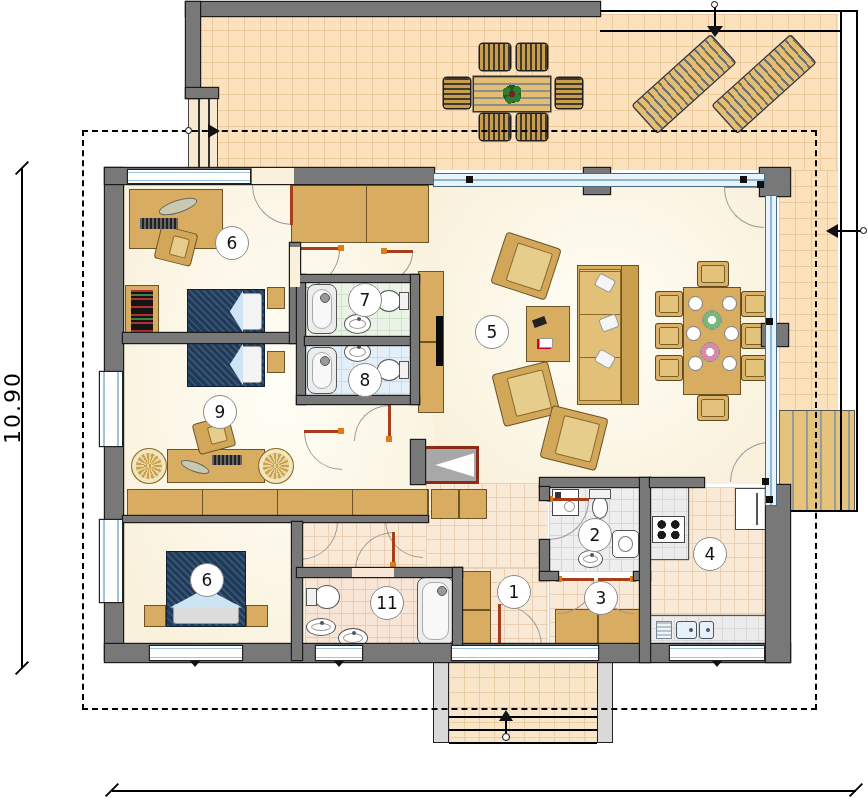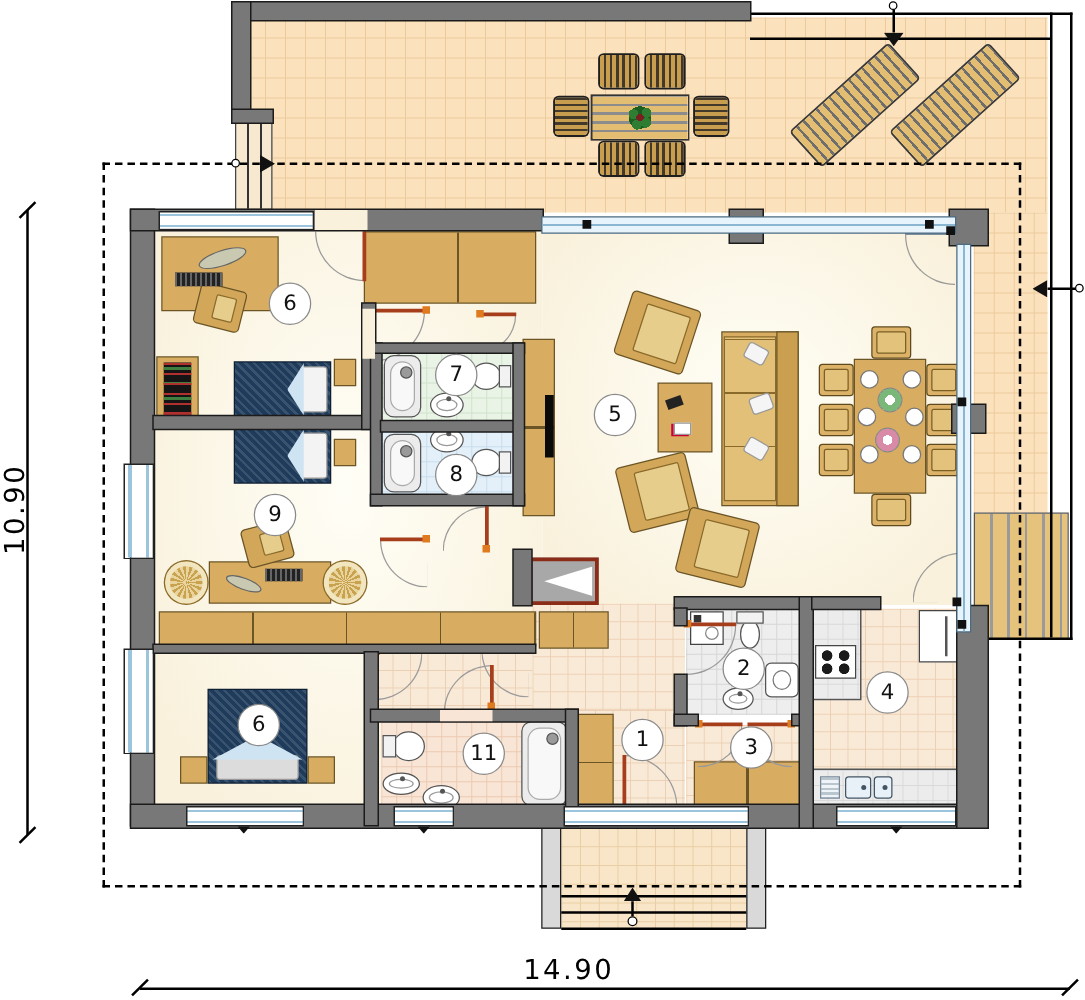--- a/index.html
+++ b/index.html
@@ -369,15 +369,14 @@
       <span>11</span>
     </div>
 
   <div class="el dimline" style="left:21px;top:168px;width:2px;height:500px"></div>
   <div class="el tick" style="left:13px;top:167px;width:18px"></div>
   <div class="el tick" style="left:13px;top:667px;width:18px"></div>
   <div class="el dimtxt" style="left:-17px;top:403px;width:58px;height:24px;transform:rotate(-90deg)"><span>10.90</span></div>
   <div class="el dimline" style="left:112px;top:790px;width:744px;height:2px"></div>
   <div class="el tick" style="left:103px;top:789px;width:18px"></div>
   <div class="el tick" style="left:847px;top:789px;width:18px"></div>
-  <div class="el dimtxt" style="left:389px;top:764px;width:132px;height:24px"><span>14.90</span></div>
 
 </div>
 
 </body></html>

